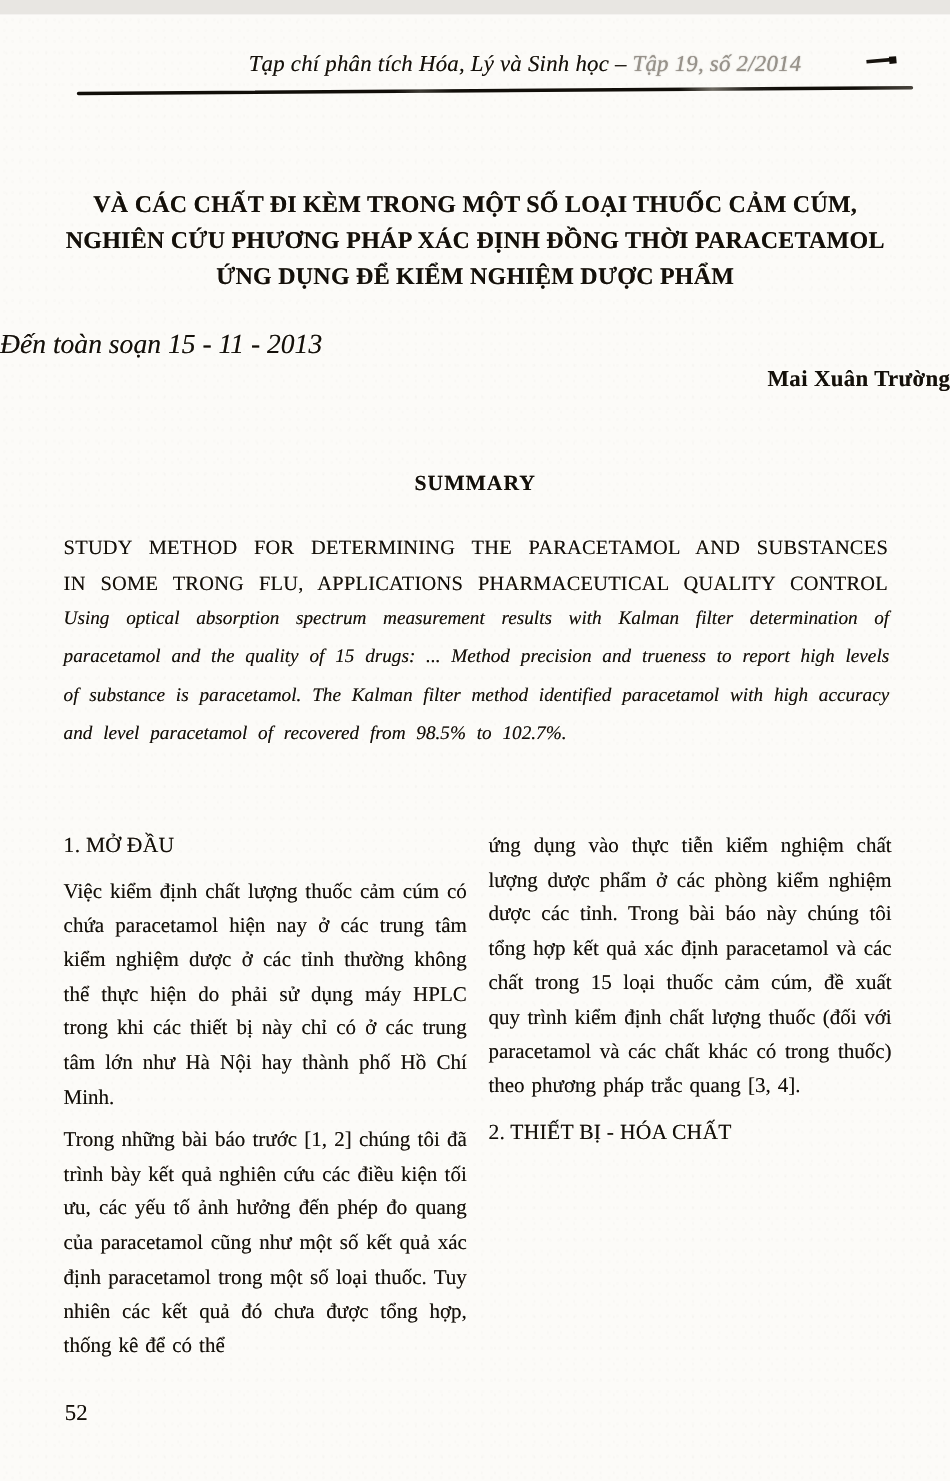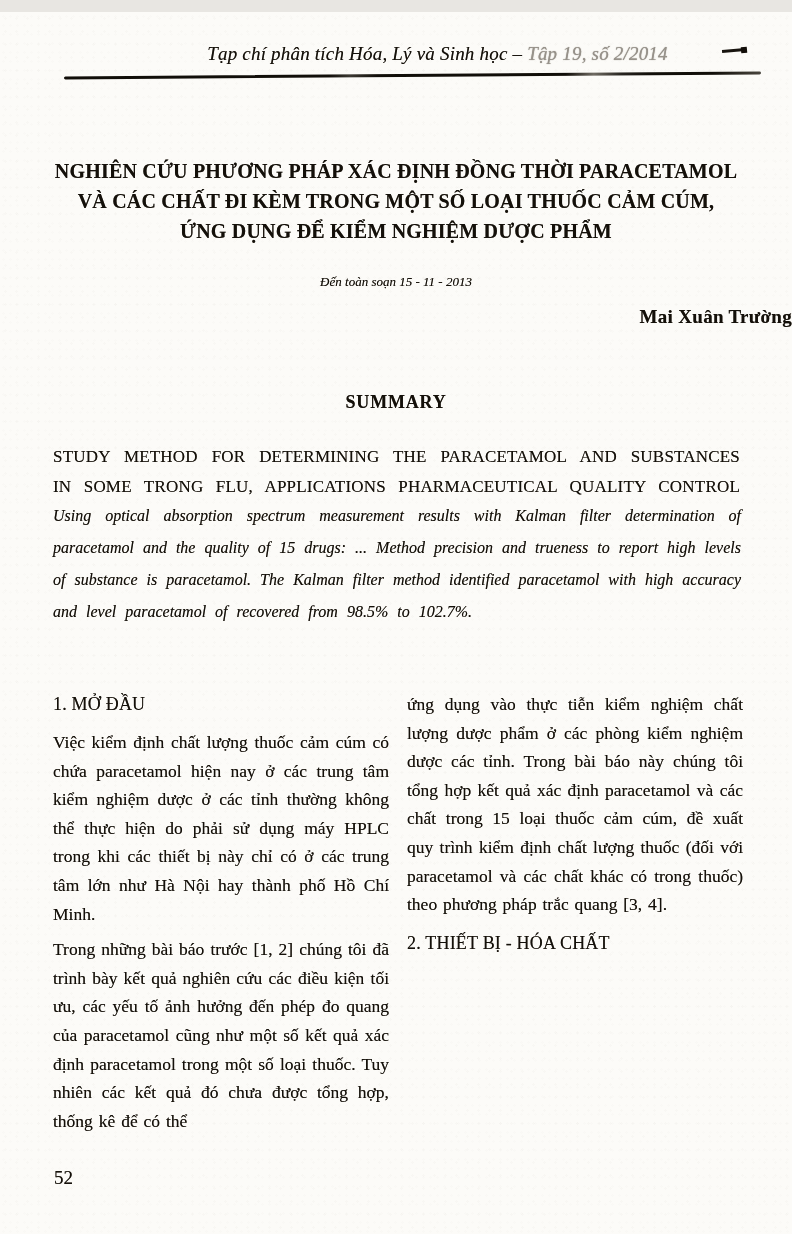--- a/index.html
+++ b/index.html
@@ -42,21 +42,21 @@
   }
   .corner-dash::after{
     content:"";position:absolute;right:-2px;top:-1px;width:6px;height:6px;background:#15110c;
   }
   
   .paper-title{
     top:144px;left:53px;width:686px;
     text-align:center;font-weight:bold;font-size:20px;line-height:30px;
     letter-spacing:0.2px;
   }
-  .received{top:262px;left:0;width:792px;text-align:center;font-style:italic;font-size:13px;}
+  .received{top:262px;left:0;width:792px;font-style:italic;font-size:23px;}
   .author{top:294px;left:0;width:792px;text-align:right;font-weight:bold;font-size:19px;letter-spacing:0.3px;}
   .affiliation{top:326px;left:0;width:792px;text-align:center;font-style:italic;font-size:19px;}
   
   .summary-heading{top:380px;left:0;width:792px;text-align:center;font-weight:bold;font-size:18px;letter-spacing:0.8px;}
   .english-title{top:430px;left:53px;width:687px;font-size:17px;line-height:30px;}
   .english-title .jline{text-align:justify;text-align-last:justify;letter-spacing:0.2px;}
   .abstract{
     top:488px;left:53px;width:688px;
     font-style:italic;font-size:16px;line-height:32px;
     text-align:justify;word-spacing:5px;
@@ -81,22 +81,22 @@
 <div class="page">
   <div class="scan">
 
     <div class="abs journal-line">
       <span>Tạp chí phân tích Hóa, Lý và Sinh học – </span><span class="faded">Tập 19, số 2/2014</span>
     </div>
     <div class="abs header-rule"></div>
     <div class="abs corner-dash"></div>
 
     <div class="abs paper-title">
+      <div>VÀ CÁC CHẤT ĐI KÈM TRONG MỘT SỐ LOẠI THUỐC CẢM CÚM,</div>
       <div>NGHIÊN CỨU PHƯƠNG PHÁP XÁC ĐỊNH ĐỒNG THỜI PARACETAMOL</div>
-      <div>VÀ CÁC CHẤT ĐI KÈM TRONG MỘT SỐ LOẠI THUỐC CẢM CÚM,</div>
       <div>ỨNG DỤNG ĐỂ KIỂM NGHIỆM DƯỢC PHẨM</div>
     </div>
 
     <div class="abs received">Đến toàn soạn 15 - 11 - 2013</div>
     <div class="abs author">Mai Xuân Trường</div>
 
     <div class="abs summary-heading">SUMMARY</div>
     <div class="abs english-title">
       <div class="jline">STUDY METHOD FOR DETERMINING THE PARACETAMOL AND SUBSTANCES</div>
       <div class="jline">IN SOME TRONG FLU, APPLICATIONS PHARMACEUTICAL QUALITY CONTROL</div>

